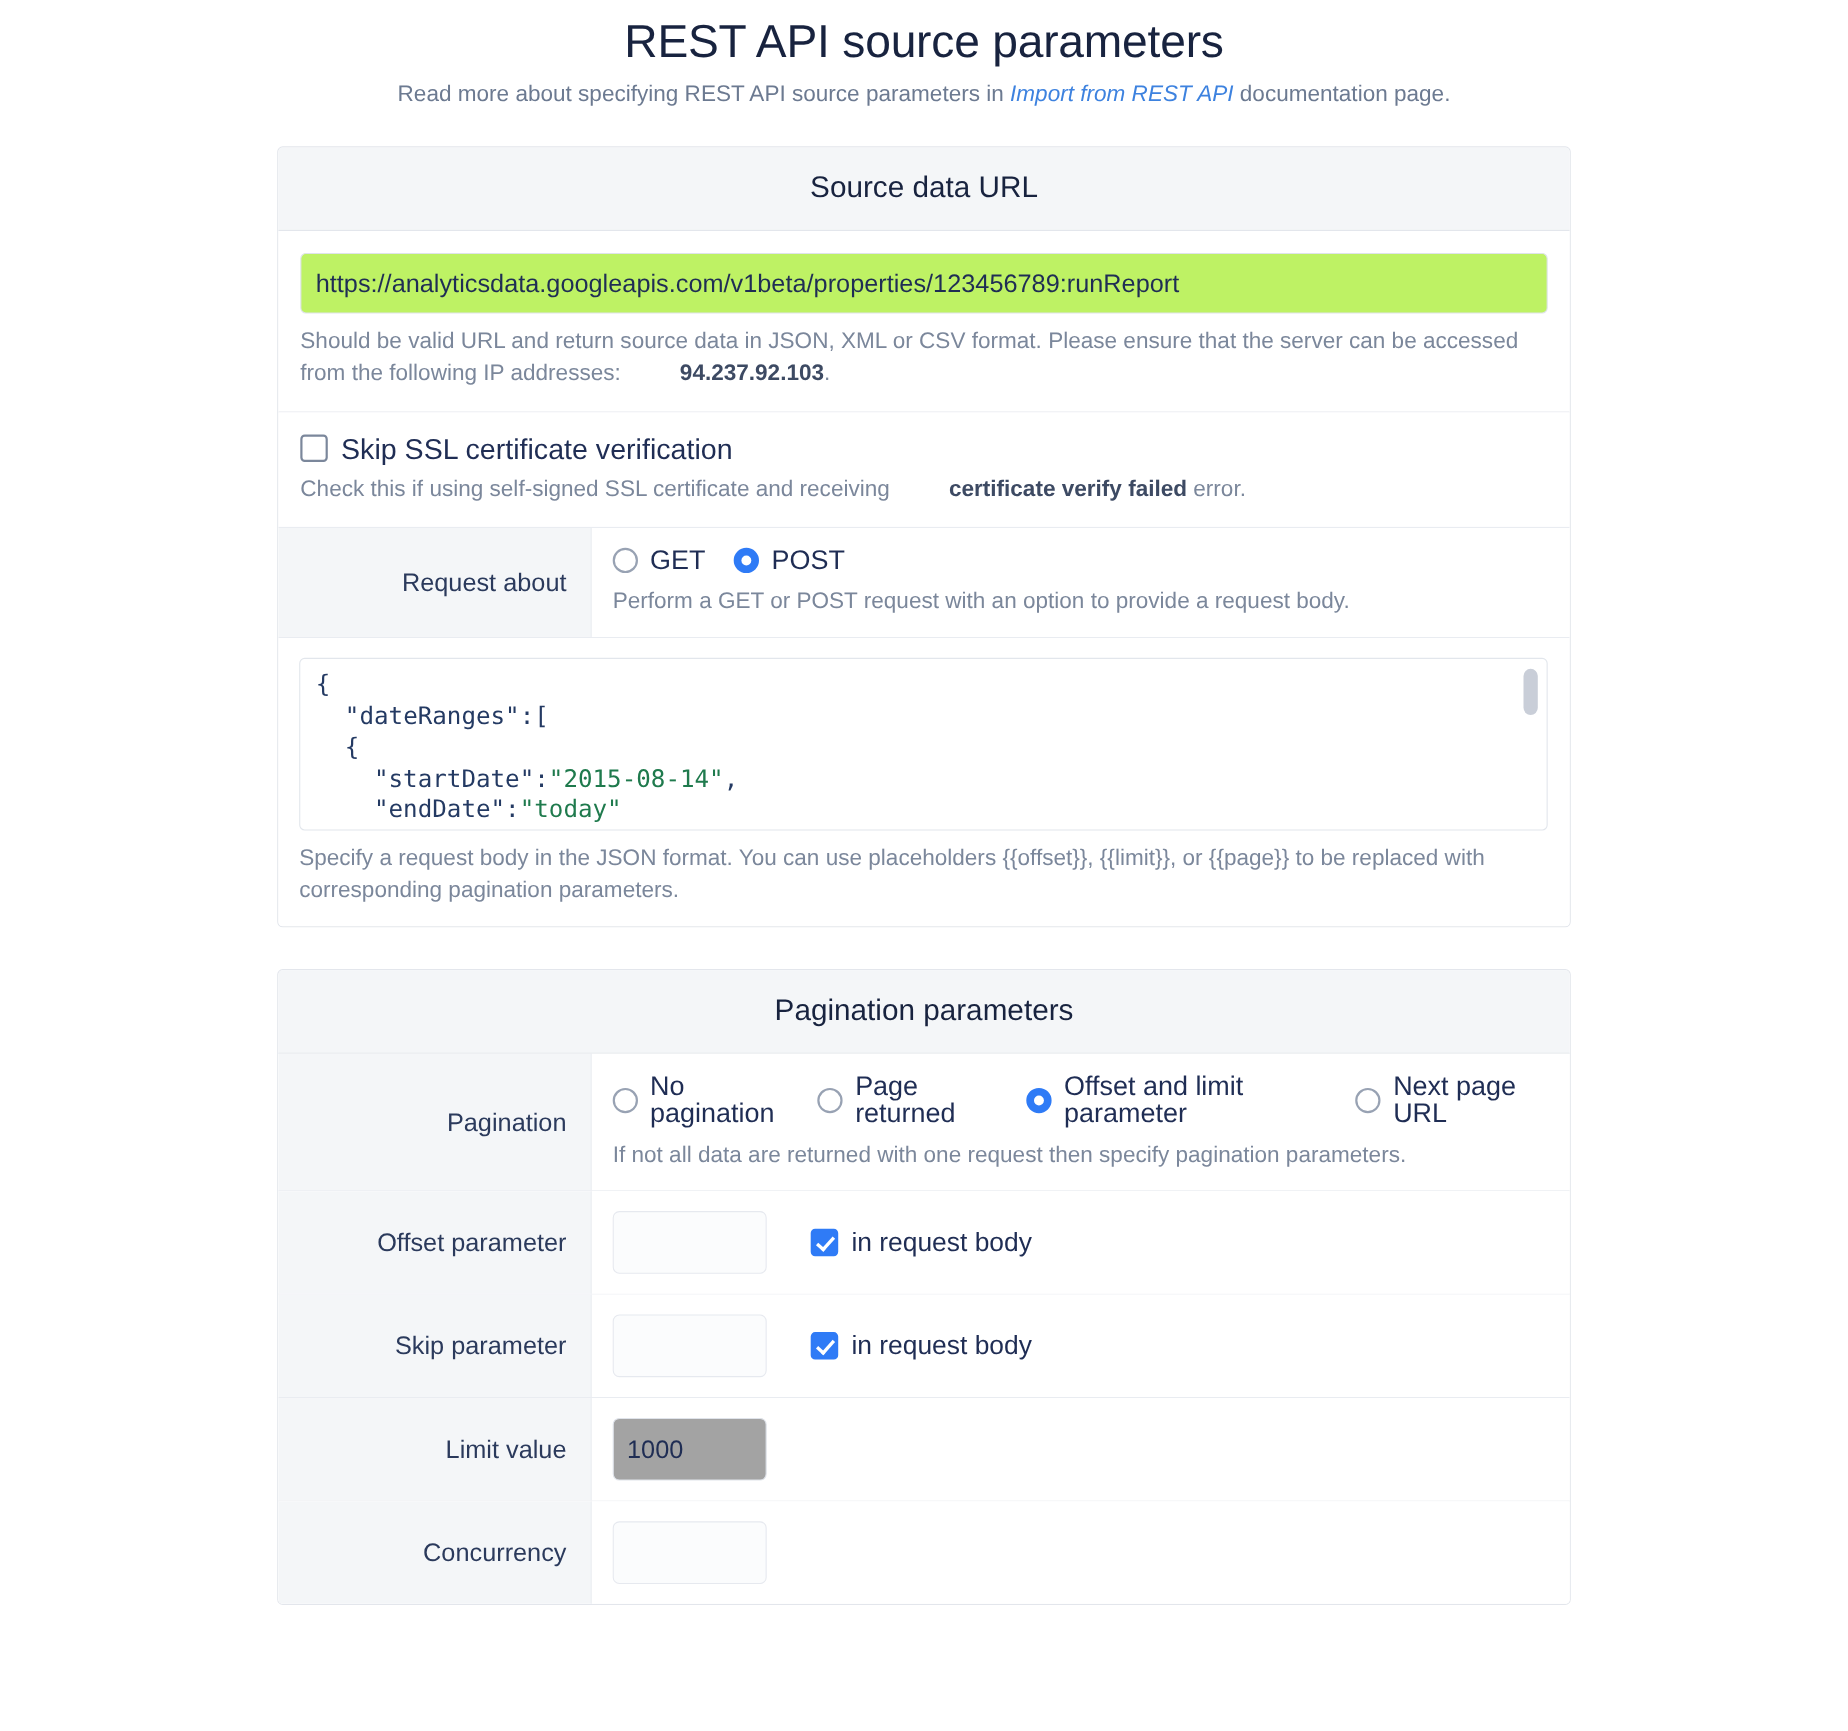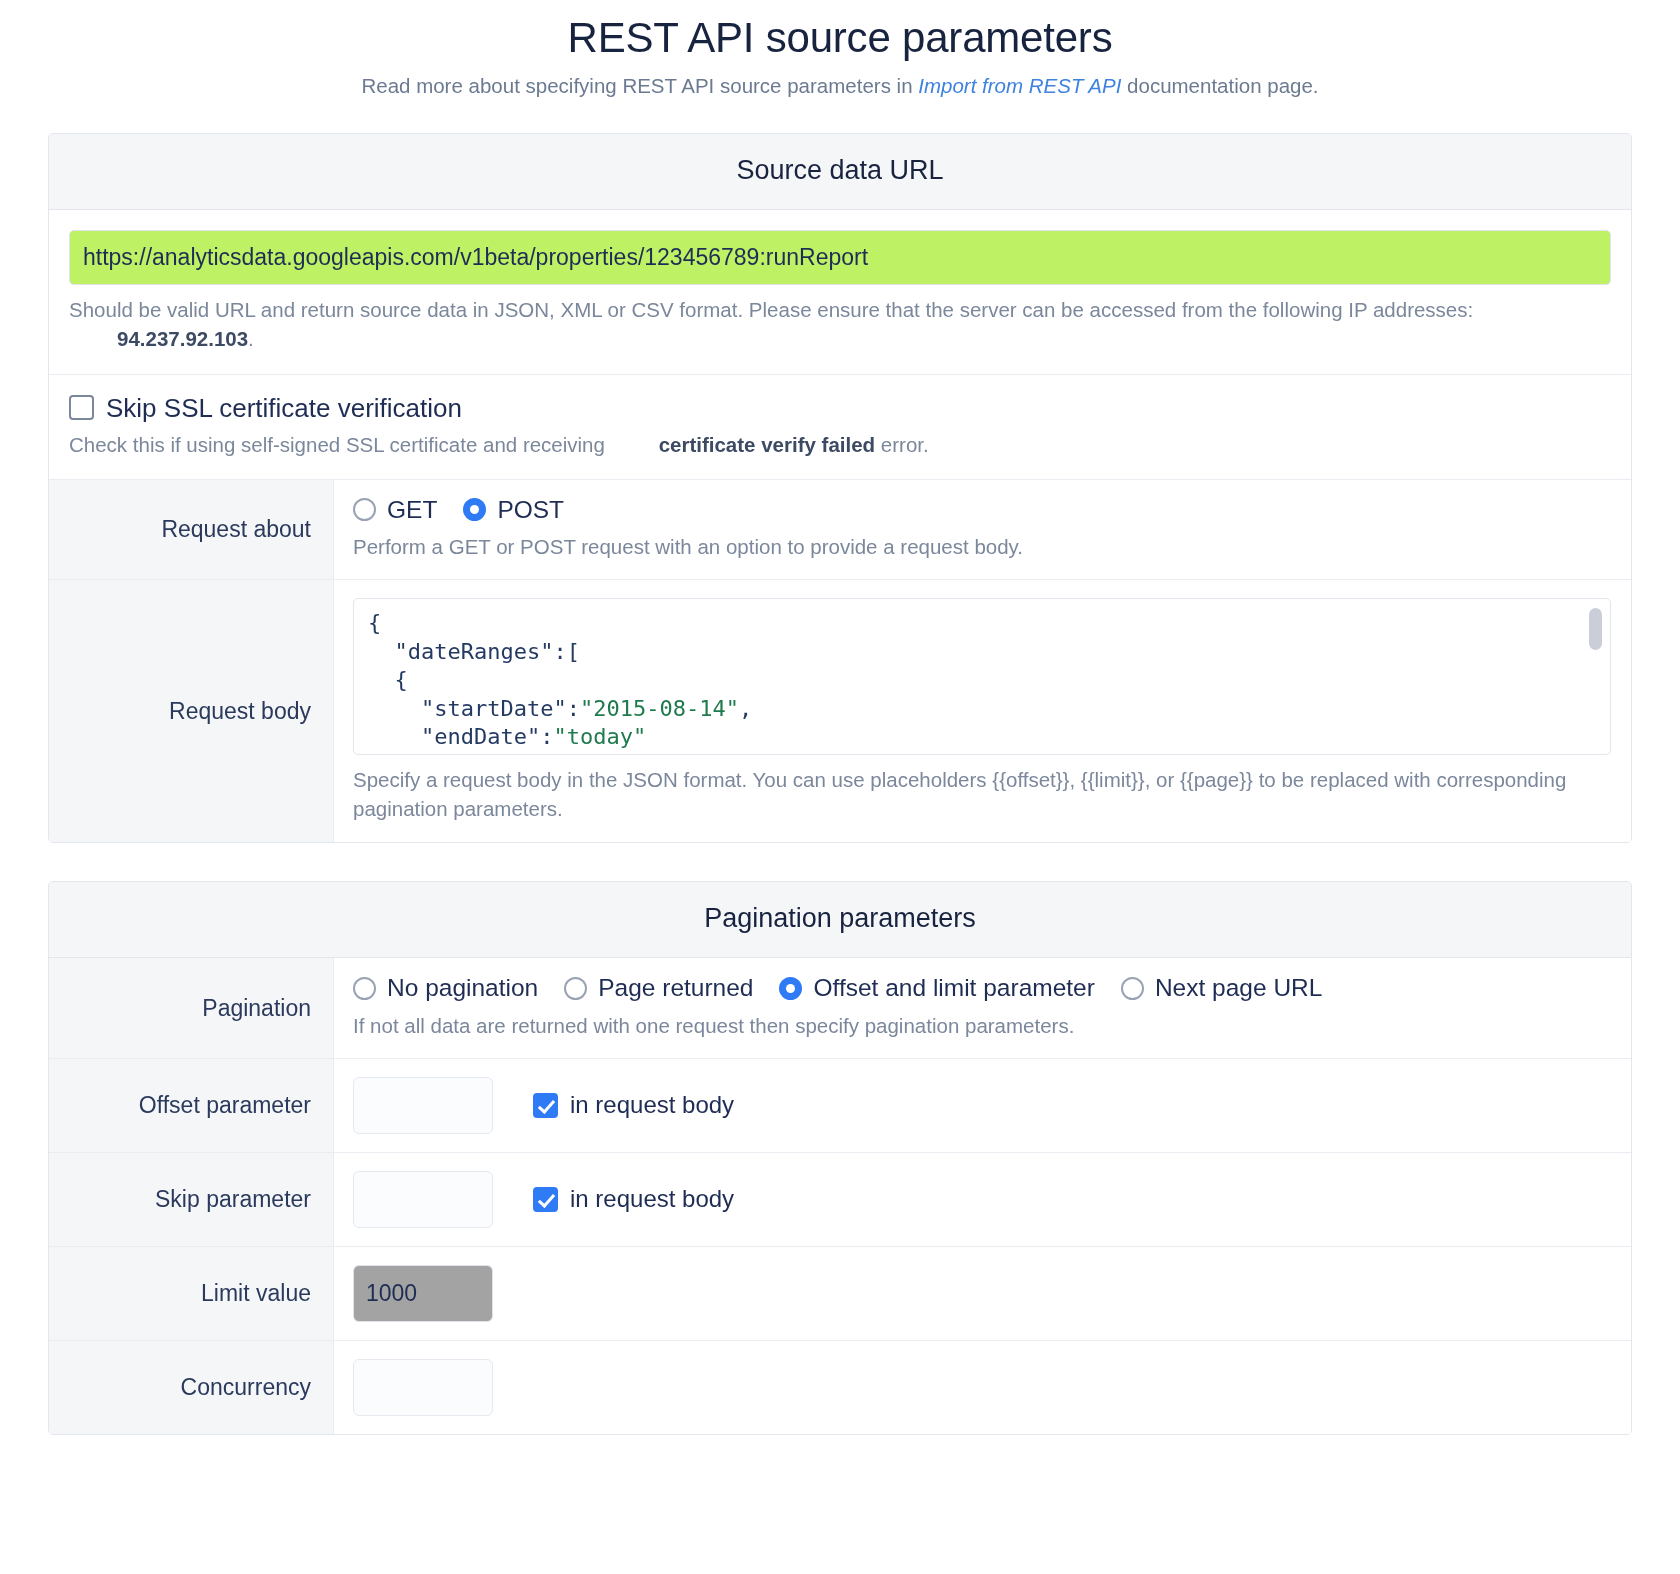--- a/index.html
+++ b/index.html
@@ -36,21 +36,21 @@
     line-height: 1.4;
   }
   .page-subtitle a {
     color: #3d82df;
     text-decoration: none;
     font-style: italic;
   }
 
   
   .panel {
-    width: 1584px;
+    width: 1176px;
     margin: 0 auto 38px auto;
     border: 1px solid #e3e6ec;
     border-radius: 5px;
     background: #ffffff;
     overflow: hidden;
   }
   .panel-heading {
     background: #f4f6f8;
     border-bottom: 1px solid #e3e6ec;
     text-align: center;
@@ -270,21 +270,20 @@
           <label class="radio-item">
             <span class="radio selected"></span>
             <span class="radio-label">POST</span>
           </label>
         </div>
         <div class="help">Perform a GET or POST request with an option to provide a request body.</div>
       </div>
     </div>
 
     <div class="row">
-      <div class="row-label">Request body</div>
       <div class="row-field">
         <div class="code-wrap">
           <div class="code-area" id="request-body-code"><div><span></span><span class="key">{</span></div><div><span>  </span><span class="key">"dateRanges":[</span></div><div><span>  </span><span class="key">{</span></div><div><span>    </span><span class="key">"startDate":</span><span class="str">"2015-08-14"</span><span class="key">,</span></div><div><span>    </span><span class="key">"endDate":</span><span class="str">"today"</span></div><div><span>  </span><span class="key">}]</span></div></div>
           <div class="scroll-track">
             <div class="scroll-thumb"></div>
           </div>
         </div>
         <div class="help">Specify a request body in the JSON format. You can use placeholders {{offset}}, {{limit}}, or {{page}} to be replaced with corresponding pagination parameters.</div>
       </div>
     </div>

